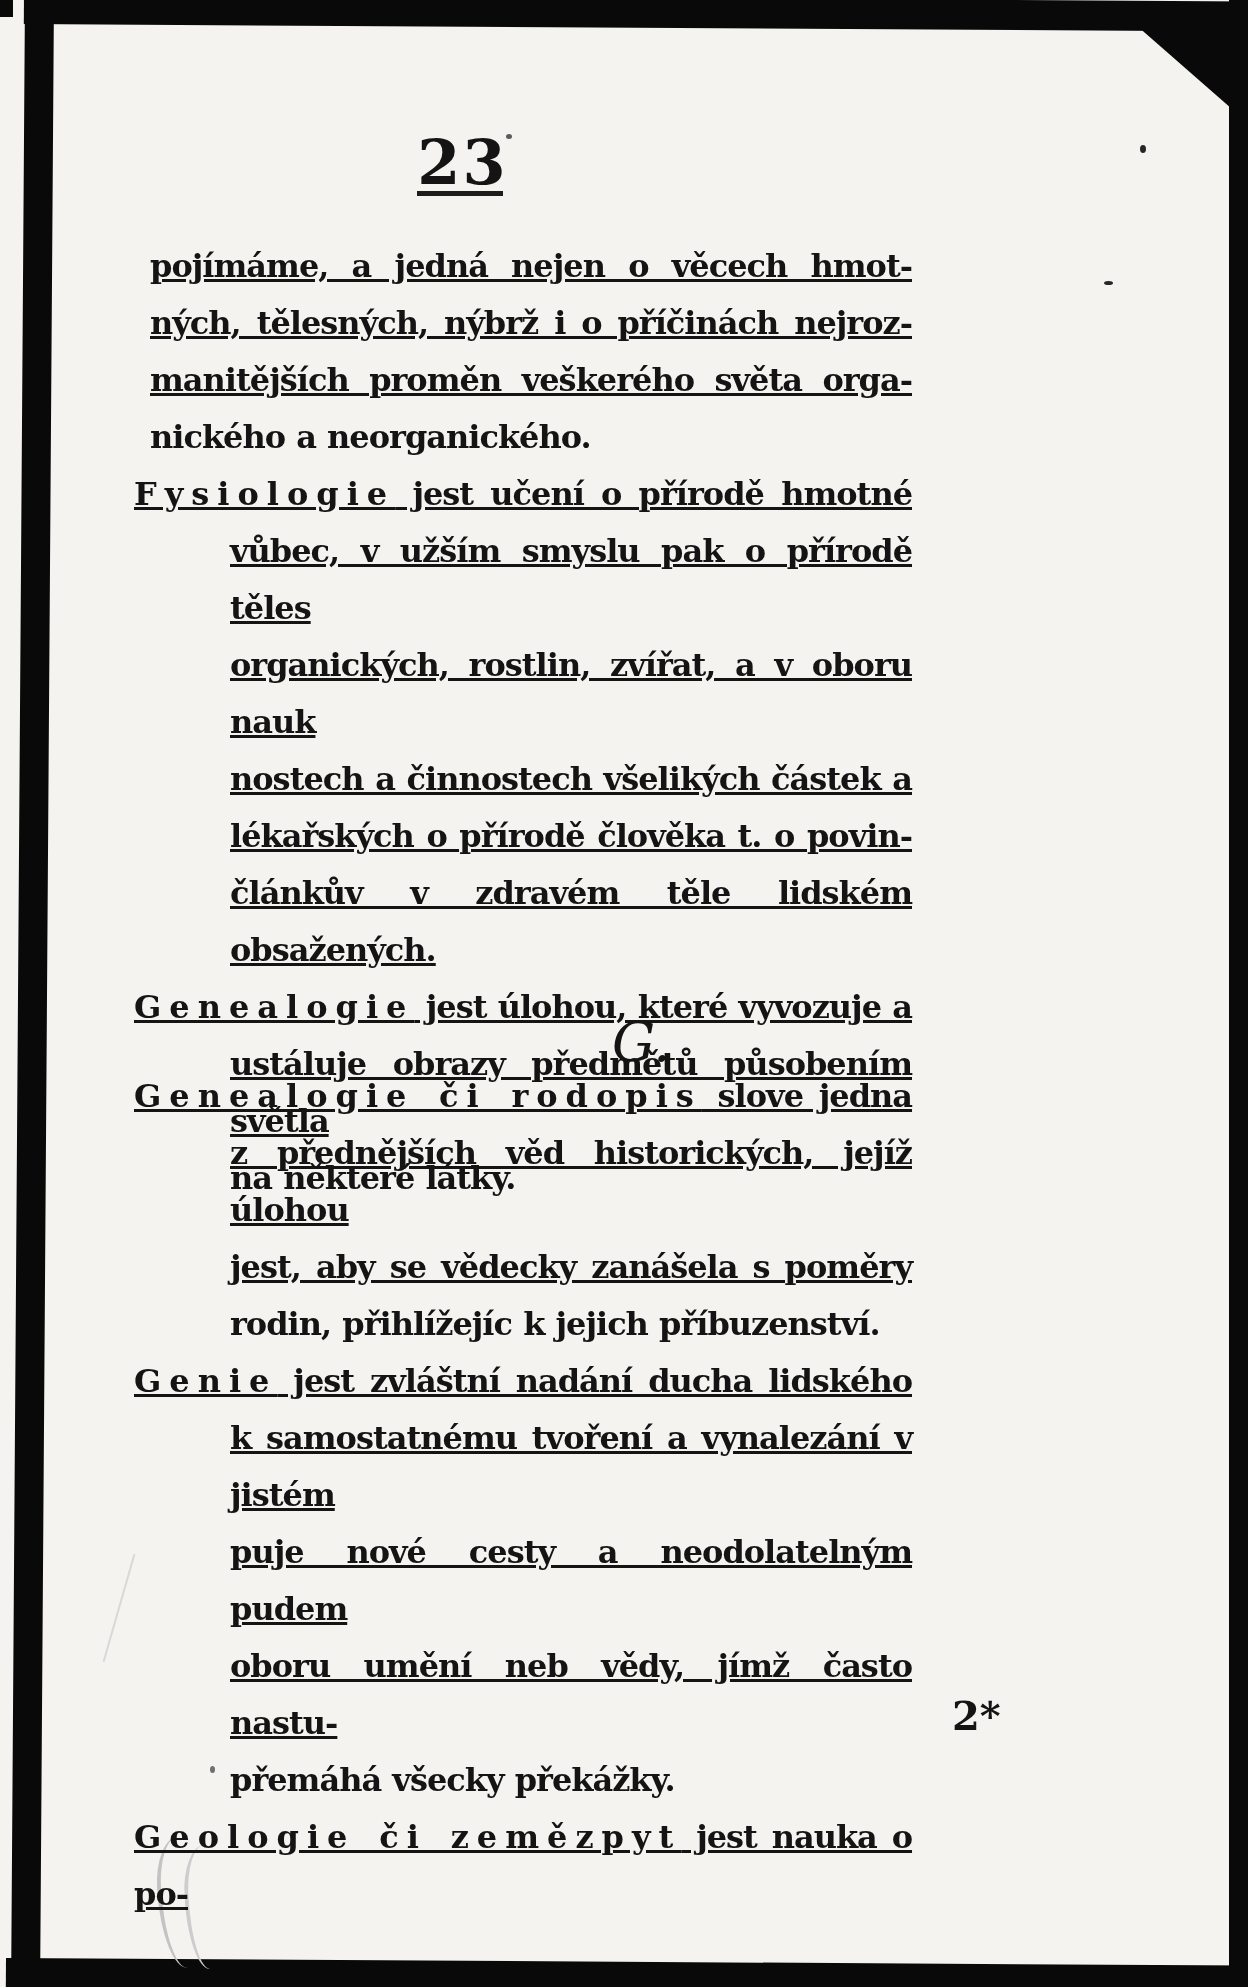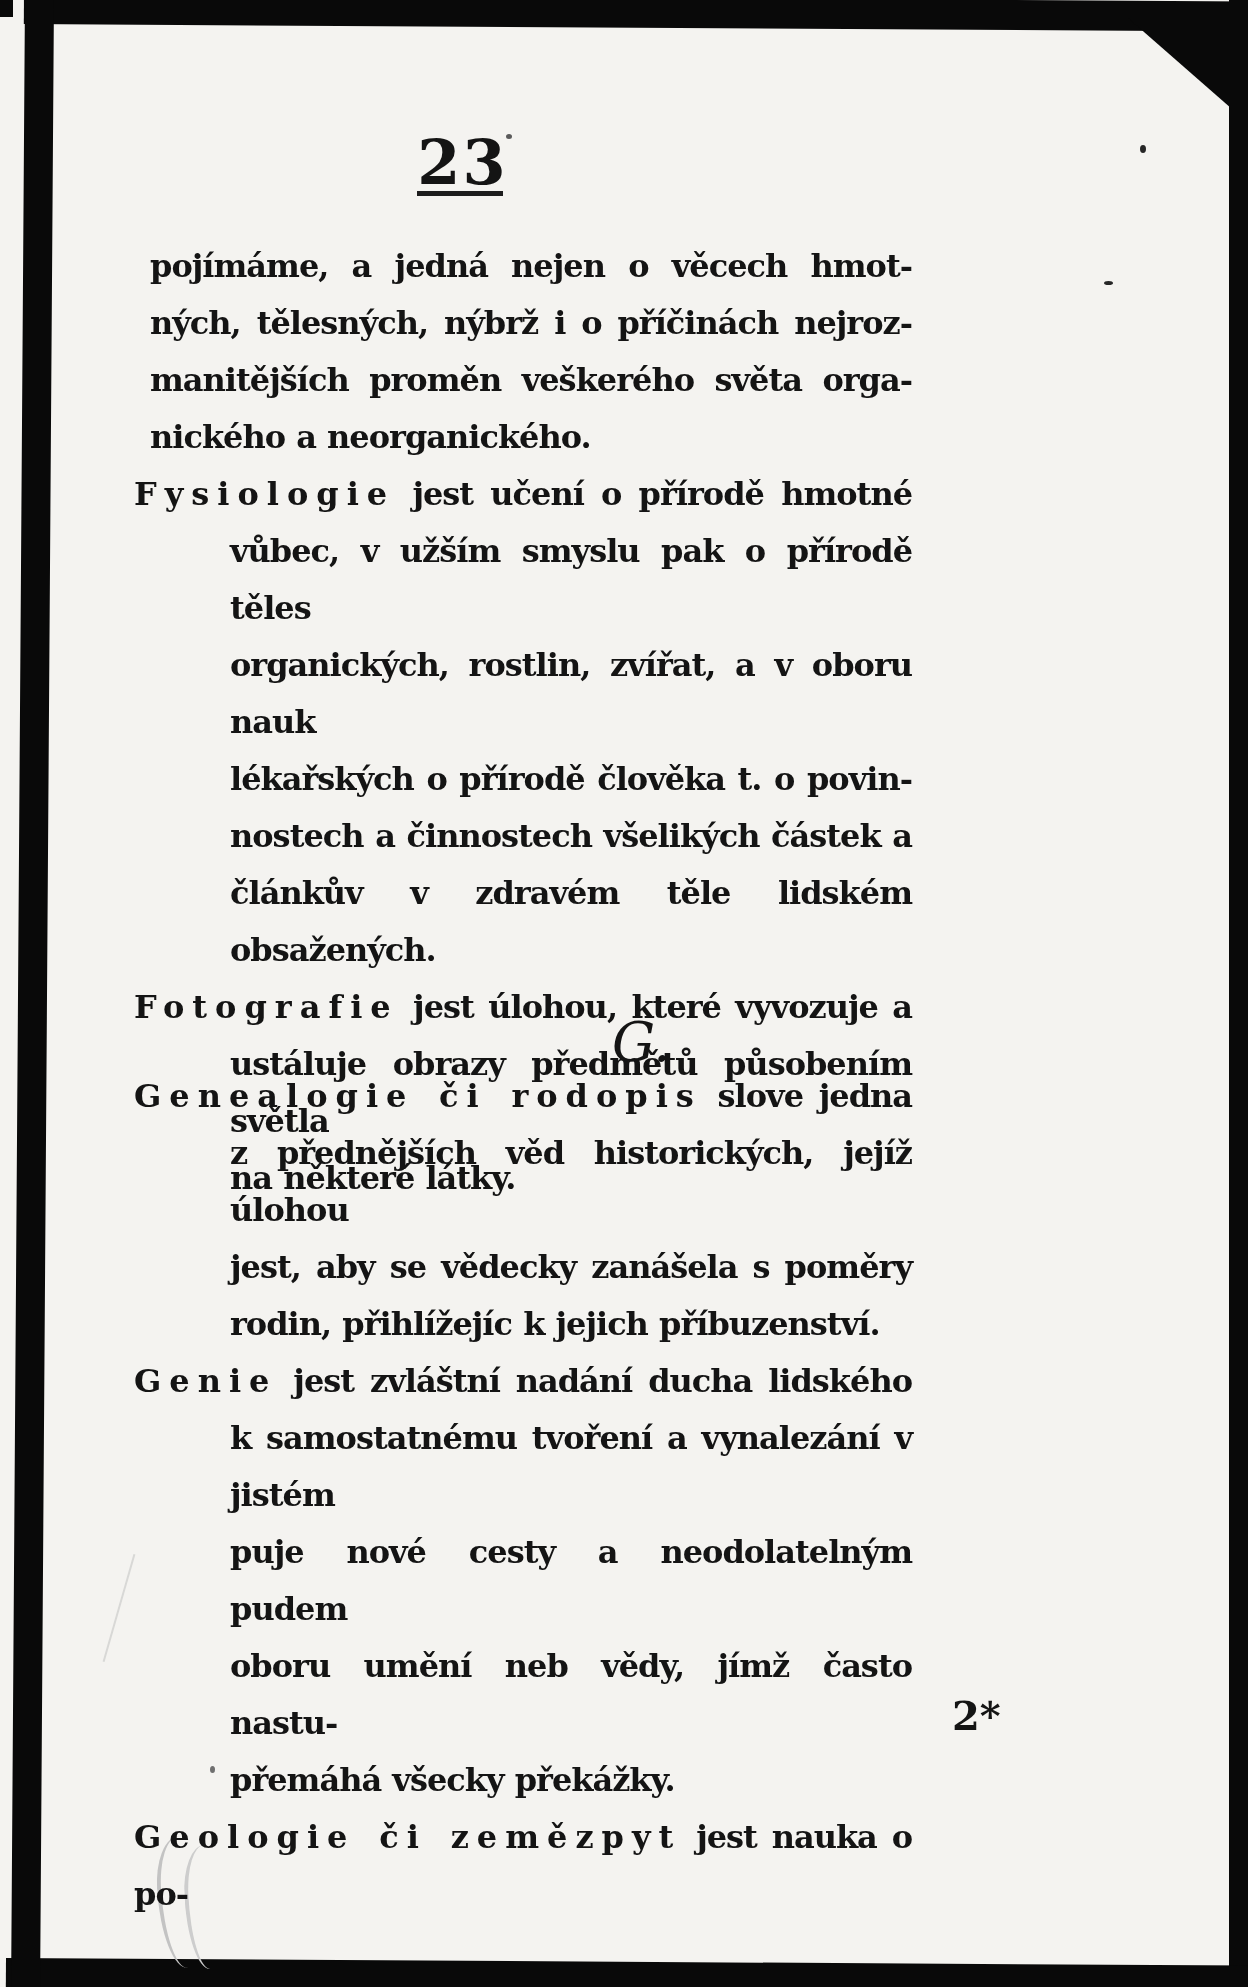--- a/index.html
+++ b/index.html
@@ -23,21 +23,21 @@
   .pa2{left:185px;top:1845px;width:40px;height:124px;border-left-color:#cdcdcd;border-radius:50% 0 0 50%/40% 0 0 60%;transform:rotate(-3deg);}
   .crease{position:absolute;left:118px;top:1552px;width:2px;height:112px;background:#d8d8d6;transform:rotate(16deg);}
   
   .page-number{position:absolute;left:380px;top:132px;width:165px;text-align:center;
     font-size:62px;font-weight:bold;line-height:1;letter-spacing:2px;}
   .page-number-rule{position:absolute;left:417px;top:191px;width:86px;height:5px;background:#1d1d1d;}
   .text-block{position:absolute;left:150px;width:762px;}
   #block-1{top:238px;}
   #block-2{top:1068px;}
   .line{line-height:57px;font-size:32px;font-weight:bold;letter-spacing:-1px;word-spacing:1px;}
-  .line.j{text-align:justify;text-align-last:justify;}
+  .line.j{text-align:justify;text-align-last:justify;text-decoration:underline;}
   .line.first{margin-left:-16px;}
   .line.cont{margin-left:80px;}
   .sp{letter-spacing:8px;margin-top:8px;}
   .section-heading{position:absolute;left:612px;top:1014px;font-size:54px;line-height:57px;
     font-style:italic;font-weight:normal;}
   .signature-mark{position:absolute;left:952px;top:1696px;font-size:40px;font-weight:bold;line-height:1;}
 </style>
 </head>
 <body>
 
@@ -62,26 +62,26 @@
     <div>
       <div class="line flush j"><span>pojímáme, a jedná nejen o věcech hmot-</span></div>
       <div class="line flush j"><span>ných, tělesných, nýbrž i o příčinách nejroz-</span></div>
       <div class="line flush j"><span>manitějších proměn veškerého světa orga-</span></div>
       <div class="line flush"><span>nického a neorganického.</span></div>
     </div>
     <div>
       <div class="line first j"><span class="sp">Fysiologie</span><span> jest učení o přírodě hmotné</span></div>
       <div class="line cont j"><span>vůbec, v užším smyslu pak o přírodě těles</span></div>
       <div class="line cont j"><span>organických, rostlin, zvířat, a v oboru nauk</span></div>
+      <div class="line cont j"><span>nostech a činnostech všelikých částek a</span></div>
       <div class="line cont j"><span>lékařských o přírodě člověka t. o povin-</span></div>
-      <div class="line cont j"><span>nostech a činnostech všelikých částek a</span></div>
       <div class="line cont j"><span>článkův v zdravém těle lidském obsažených.</span></div>
     </div>
     <div>
-      <div class="line first j"><span class="sp">Fotografie</span><span> jest úlohou, které vyvozuje a</span></div>
+      <div class="line first j"><span class="sp">Genealogie</span><span> jest úlohou, které vyvozuje a</span></div>
       <div class="line cont j"><span>ustáluje obrazy předmětů působením světla</span></div>
       <div class="line cont"><span>na některé látky.</span></div>
     </div>
   </div>
 
 <div class="section-heading">G.</div>
 
 <div class="text-block" id="block-2">
     <div>
       <div class="line first j"><span class="sp">Genealogie či rodopis</span><span> slove jedna</span></div>

